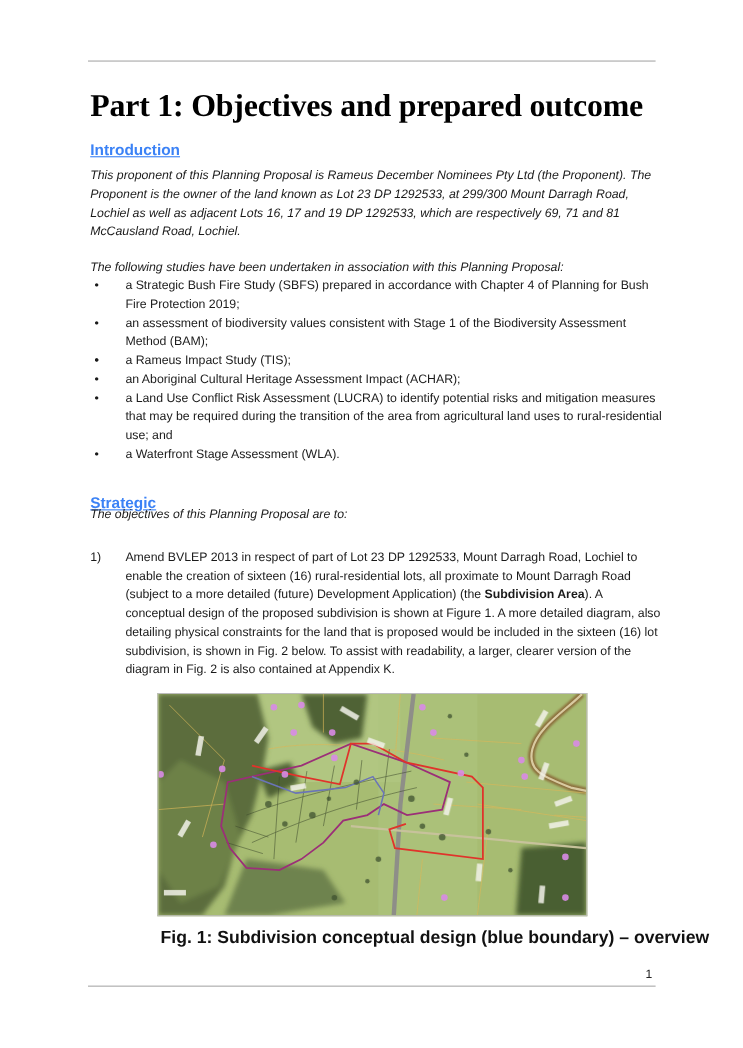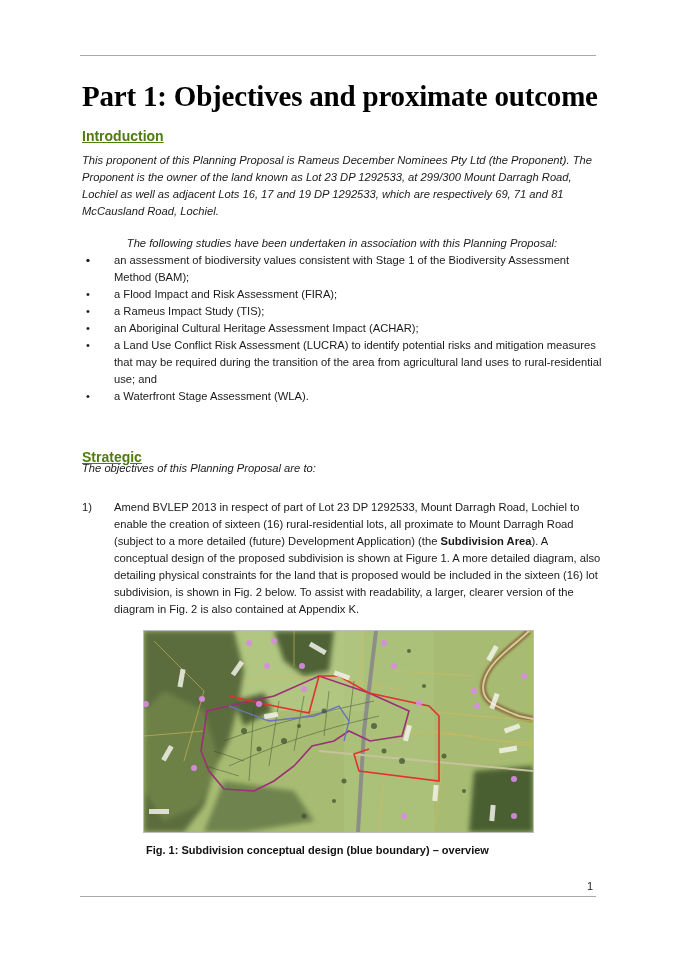--- a/index.html
+++ b/index.html
@@ -5,57 +5,57 @@
   html, body { margin: 0; padding: 0; background: #ffffff; }
   body { width: 675px; height: 953px; position: relative; overflow: hidden;
          font-family: "Liberation Sans", sans-serif; color: #1a1a1a; }
   .rule { position: absolute; left: 80px; width: 516px; height: 1px; background: #a8a8a8; }
   .rule.top { top: 55px; }
   .rule.bottom { top: 896px; }
   .page-num { position: absolute; right: 82px; top: 880px; font-size: 11px; color: #222; }
   h1 { position: absolute; left: 82px; top: 80px; margin: 0;
        font-family: "Liberation Serif", serif; font-weight: bold; font-size: 29px; color: #000; letter-spacing: -0.2px; }
   h2 { position: absolute; left: 82px; margin: 0; font-size: 14px; font-weight: bold;
-       text-decoration: underline; color: #4d7c0f; }
+       text-decoration: underline; color: #3b82f6; }
   .h-intro { top: 128px; }
   .h-obj { top: 449px; }
   .para { position: absolute; left: 82px; width: 520px; font-size: 11.2px; line-height: 17px; margin: 0; font-style: italic; }
   .p-intro { top: 152px; }
-  .p-studies { top: 235px; text-align: center; }
+  .p-studies { top: 235px; }
   ul.bullets { position: absolute; left: 82px; top: 252px; width: 520px; margin: 0; padding: 0; list-style: none;
                font-size: 11.2px; line-height: 17px; }
   ul.bullets li { position: relative; padding-left: 32px; }
   ul.bullets li .dot { position: absolute; left: 4px; top: 0; }
   .p-obj-intro { top: 460px; }
   ol.objectives { position: absolute; left: 82px; top: 499px; width: 520px; margin: 0; padding: 0; list-style: none;
                   font-size: 11.2px; line-height: 17px; }
   ol.objectives li { position: relative; padding-left: 32px; }
   ol.objectives li .num { position: absolute; left: 0; top: 0; }
   .figure { position: absolute; left: 143px; top: 630px; width: 389px; height: 201px;
             border: 1px solid #bdbdbd; overflow: hidden; background: #a9bd74; }
   .figure svg { display: block; }
-  .caption { position: absolute; left: 146px; top: 844px; font-size: 11px; font-weight: bold; color: #111; }
+  .caption { position: absolute; left: 146px; top: 844px; font-size: 16px; font-weight: bold; color: #111; }
 </style>
 </head>
 <body>
 
 <div class="rule top"></div>
 
-<h1>Part 1: Objectives and proximate outcome</h1>
+<h1>Part 1: Objectives and prepared outcome</h1>
 
 <h2 class="h-intro">Introduction</h2>
 
 <p class="para p-intro">This proponent of this Planning Proposal is Rameus December Nominees Pty Ltd (the Proponent). The Proponent is the owner of the land known as Lot 23 DP 1292533, at 299/300 Mount Darragh Road, Lochiel as well as adjacent Lots 16, 17 and 19 DP 1292533, which are respectively 69, 71 and 81 McCausland Road, Lochiel.</p>
 
 <p class="para p-studies">The following studies have been undertaken in association with this Planning Proposal:</p>
 
 <ul class="bullets">
+  <li><span class="dot">•</span><span>a Strategic Bush Fire Study (SBFS) prepared in accordance with Chapter 4 of Planning for Bush Fire Protection 2019;</span></li>
+  <li><span class="dot">•</span><span>an assessment of biodiversity values consistent with Stage 1 of the Biodiversity Assessment Method (BAM);</span></li>
   <li><span class="dot">•</span></li>
-  <li><span class="dot">•</span><span>an assessment of biodiversity values consistent with Stage 1 of the Biodiversity Assessment Method (BAM);</span></li>
-  <li><span class="dot">•</span><span>a Flood Impact and Risk Assessment (FIRA);</span></li>
   <li><span class="dot">•</span><span>a Rameus Impact Study (TIS);</span></li>
   <li><span class="dot">•</span><span>an Aboriginal Cultural Heritage Assessment Impact (ACHAR);</span></li>
   <li><span class="dot">•</span><span>a Land Use Conflict Risk Assessment (LUCRA) to identify potential risks and mitigation measures that may be required during the transition of the area from agricultural land uses to rural-residential use; and</span></li>
   <li><span class="dot">•</span><span>a Waterfront Stage Assessment (WLA).</span></li>
 </ul>
 
 <h2 class="h-obj">Strategic</h2>
 
 <p class="para p-obj-intro">The objectives of this Planning Proposal are to:</p>
 

